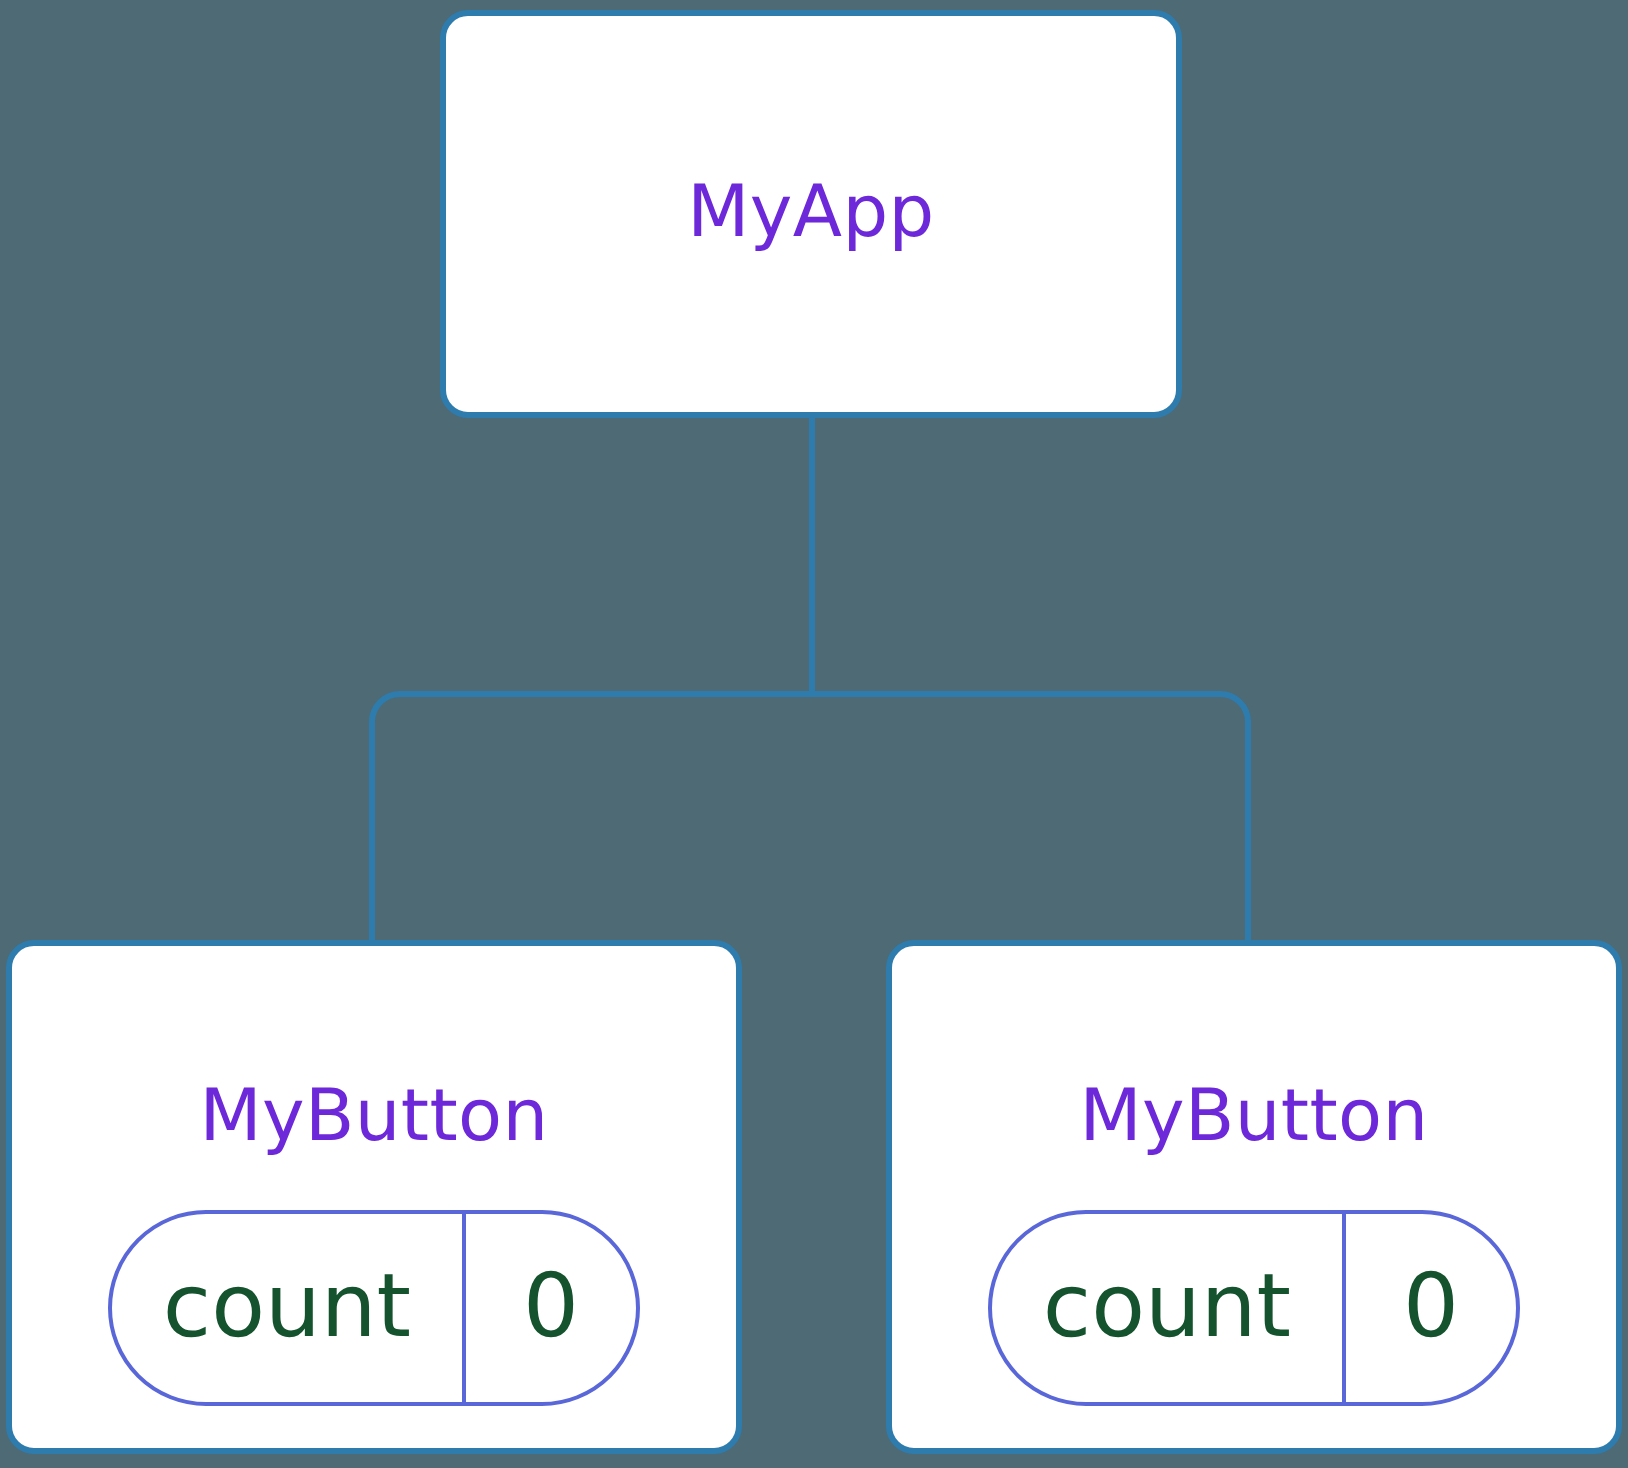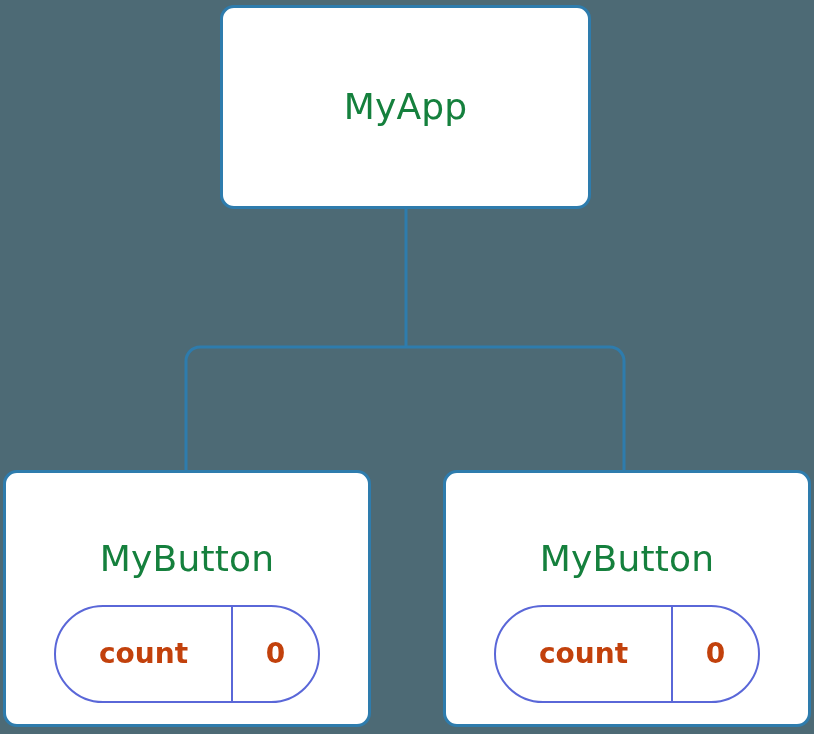--- a/index.html
+++ b/index.html
@@ -34,21 +34,21 @@
     box-sizing: border-box;
     background: #ffffff;
     border: 3px solid #2e7cad;
     border-radius: 14px;
     display: flex;
     flex-direction: column;
     align-items: center;
   }
 
   .node-title {
-    color: #15803d;
+    color: #6d28d9;
     font-size: 36px;
     line-height: 1;
     letter-spacing: 0.2px;
     white-space: nowrap;
   }
 
   
   #node-myapp {
     left: 220px;
     top: 5px;
@@ -91,25 +91,24 @@
     justify-content: center;
     border-right: 2px solid #5a67d8;
   }
   .pill-val {
     flex: 1 1 auto;
     display: flex;
     align-items: center;
     justify-content: center;
   }
   .pill-text {
-    color: #c2410c;
-    font-size: 28px;
+    color: #14532d;
+    font-size: 44px;
     line-height: 1;
     white-space: nowrap;
-    font-weight: bold;
   }
 </style>
 </head>
 <body>
 
 <div id="stage">
 
   <svg id="edges" viewBox="0 0 814 734" width="814" height="734" aria-hidden="true">
 
     <path d="M 406 209 L 406 347" fill="none" stroke="#2e7cad" stroke-width="3" stroke-linecap="butt"></path>

